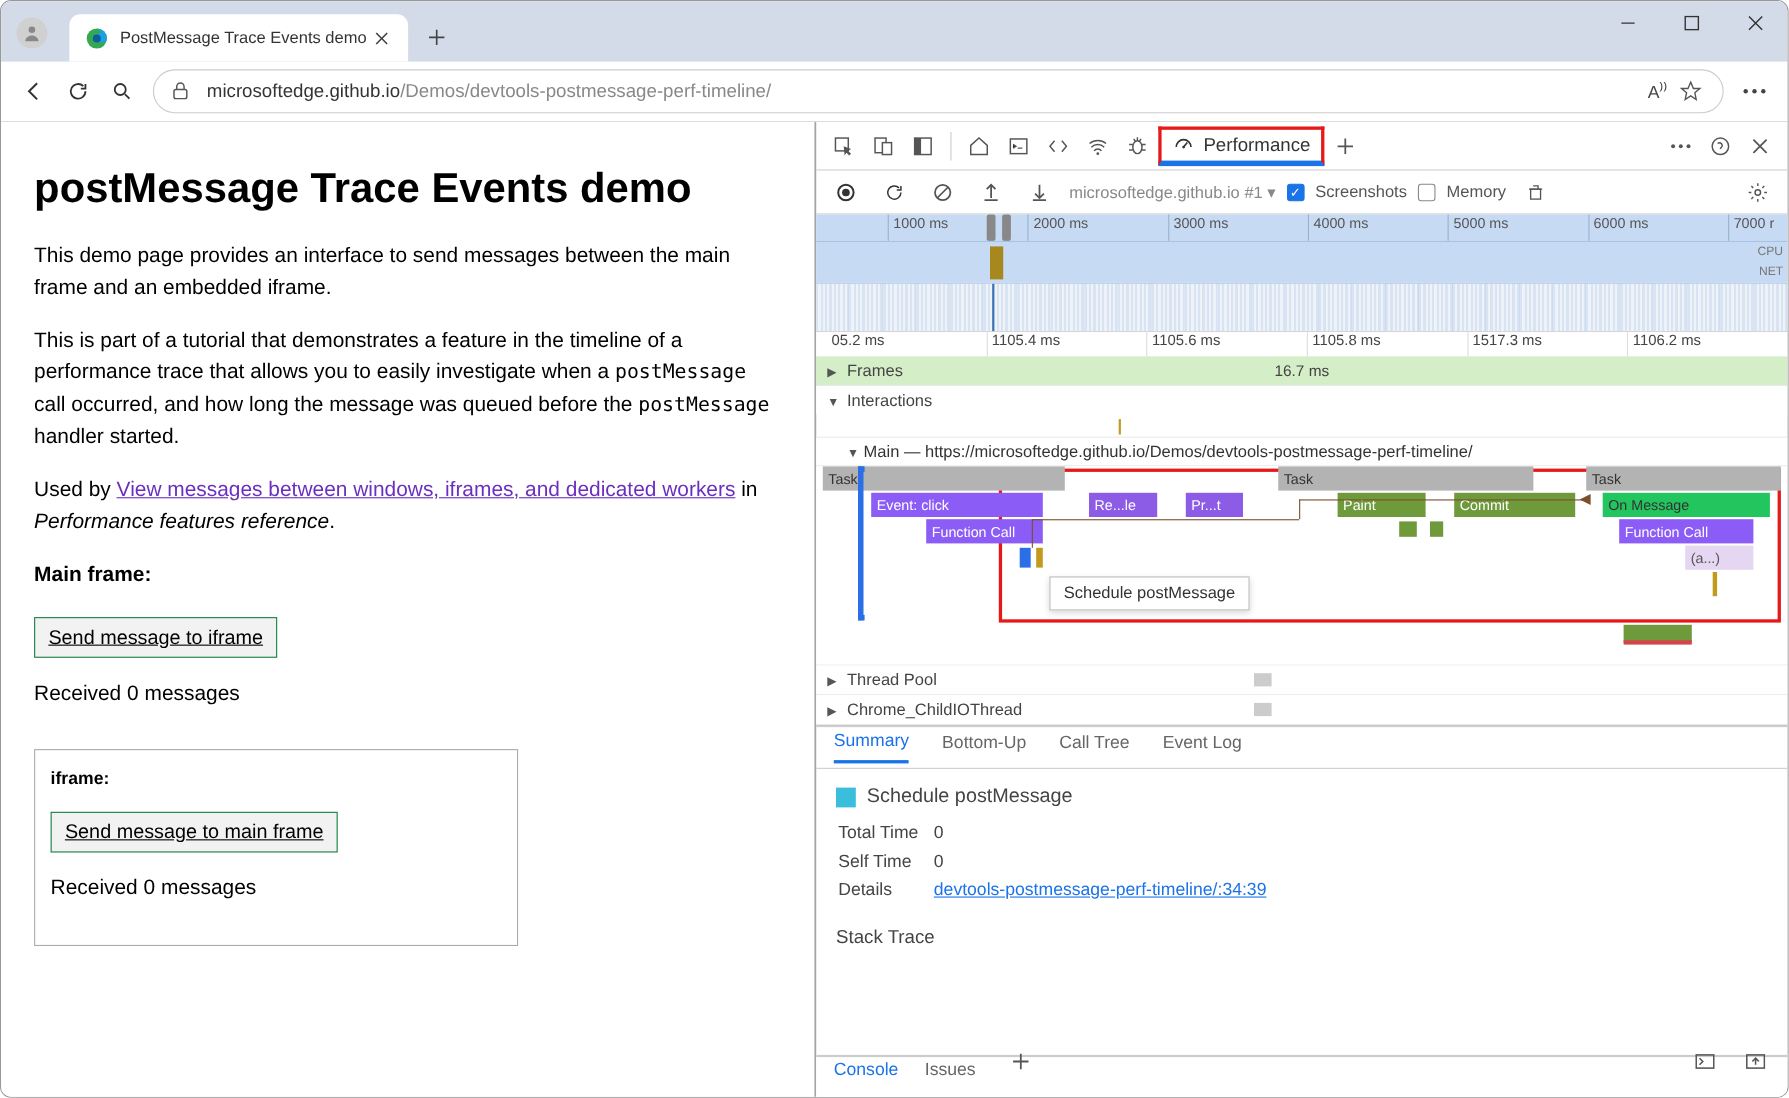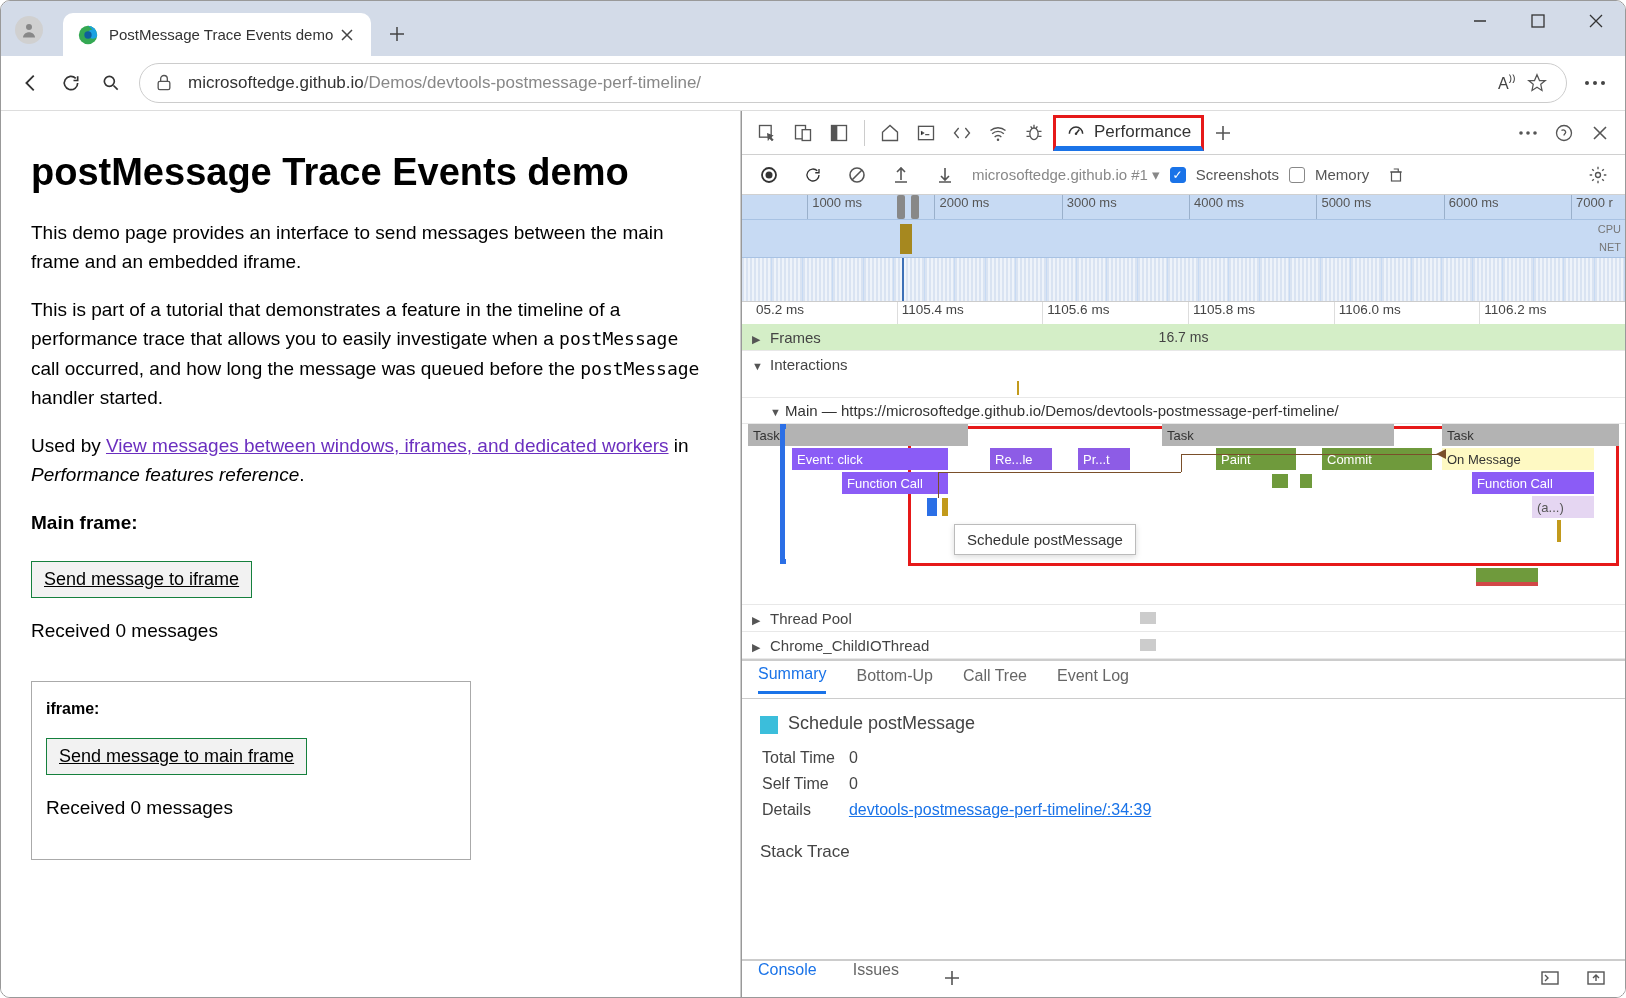--- a/index.html
+++ b/index.html
@@ -78,39 +78,39 @@
 .frames-track .frame-time { position: absolute; left: 50%; transform: translateX(-50%); font-size: 14px; }
 .main-head { padding: 4px 0 4px 28px; font-size: 15px; color: #333; background: #fff; border-bottom: 1px solid #e8e8e8; }
 
 .flame { position: relative; height: 180px; background: #fff; }
 .redbox { position: absolute; border: 3px solid #e61919; pointer-events: none; }
 .bar { position: absolute; height: 22px; font-size: 13px; color: #fff; display: flex; align-items: center; padding: 0 5px; overflow: hidden; white-space: nowrap; }
 .bar.grey { background: #b3b3b3; color: #333; }
 .bar.olive { background: #8b5cf6; }
 .bar.purple { background: #8d5ce6; }
 .bar.green { background: #6f9a3c; }
-.bar.cyan { background: #fef9c3; color: #333; }
+.bar.cyan { background: #22c55e; color: #333; margin-left: 15px; }
 .bar.lav { background: #e5d6f2; color: #555; }
 .tooltip { position: absolute; background: #fff; border: 1px solid #bbb; padding: 6px 12px; font-size: 15px; box-shadow: 0 2px 6px rgba(0,0,0,.15); }
 .arrow-line { position: absolute; border-top: 1.5px solid #7a4f2a; }
 .arrow-v { position: absolute; border-left: 1.5px solid #7a4f2a; }
 .thin-bar { position: absolute; height: 14px; }
 
 
 .detail-tabs { height: 40px; display: flex; align-items: center; padding: 0 16px; gap: 30px; border-top: 2px solid #ccc; border-bottom: 1px solid #ccc; font-size: 16px; }
 .detail-tabs .dtab { padding-bottom: 8px; color: #666; }
 .detail-tabs .dtab.active { color: #1a73e8; border-bottom: 3px solid #1a73e8; }
 
 .summary { padding: 14px 18px; font-size: 16px; color: #444; position: relative; }
 .summary .swatch { width: 18px; height: 18px; background: #3bbedb; display: inline-block; vertical-align: middle; margin-right: 10px; }
 .summary table td { padding: 3px 12px 3px 0; }
 .summary a { color: #1a73e8; text-decoration: underline; }
 
 
-.drawer { position: absolute; left: 0; right: 0; bottom: 0; height: 40px; border-top: 2px solid #ccc; display: flex; align-items: flex-start; padding: 0 16px; gap: 36px; font-size: 16px; background: #fff; }
+.drawer { position: absolute; left: 0; right: 0; bottom: 0; height: 40px; border-top: 2px solid #ccc; display: flex; align-items: flex-end; padding: 17px 16px; gap: 24px; font-size: 16px; background: #fff; }
 .drawer .dtab { color: #666; }
 .drawer .dtab.active { color: #1a73e8; }
 .drawer .right-icons { position: absolute; right: 12px; display: flex; gap: 12px; }
 
 svg { display: block; }
 .tri { display: inline-block; }
 .tri.right::before { content: "▶"; font-size: 11px; color: #555; }
 .tri.down::before { content: "▼"; font-size: 11px; color: #555; }
 </style>
 </head>
@@ -408,21 +408,21 @@
           <div class="thumb"></div>
         <div style="position:absolute;left:160px;top:0;bottom:0;width:2px;background:#3b6fb6"></div>
       </div>
     </div>
 
     <div class="tl-ruler">
       <span style="border:none">05.2 ms</span>
       <span>1105.4 ms</span>
       <span>1105.6 ms</span>
       <span>1105.8 ms</span>
-      <span>1106.0 ms</span>
+      <span>1517.3 ms</span>
       <span>1106.2 ms</span>
     </div>
 
     <div class="track frames-track">
       <div class="track-head">
           <span class="tri right"></span>
           <span>Frames</span>
           <span class="frame-time">16.7 ms</span>
         </div>
     </div>

